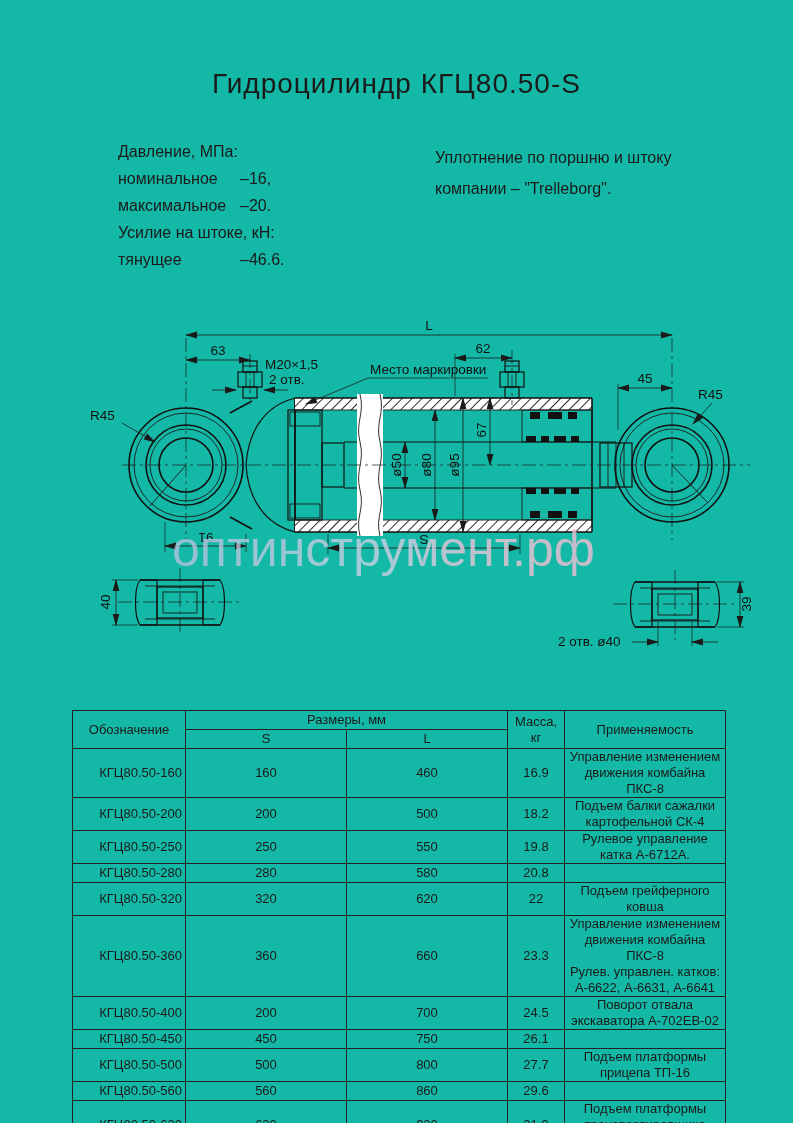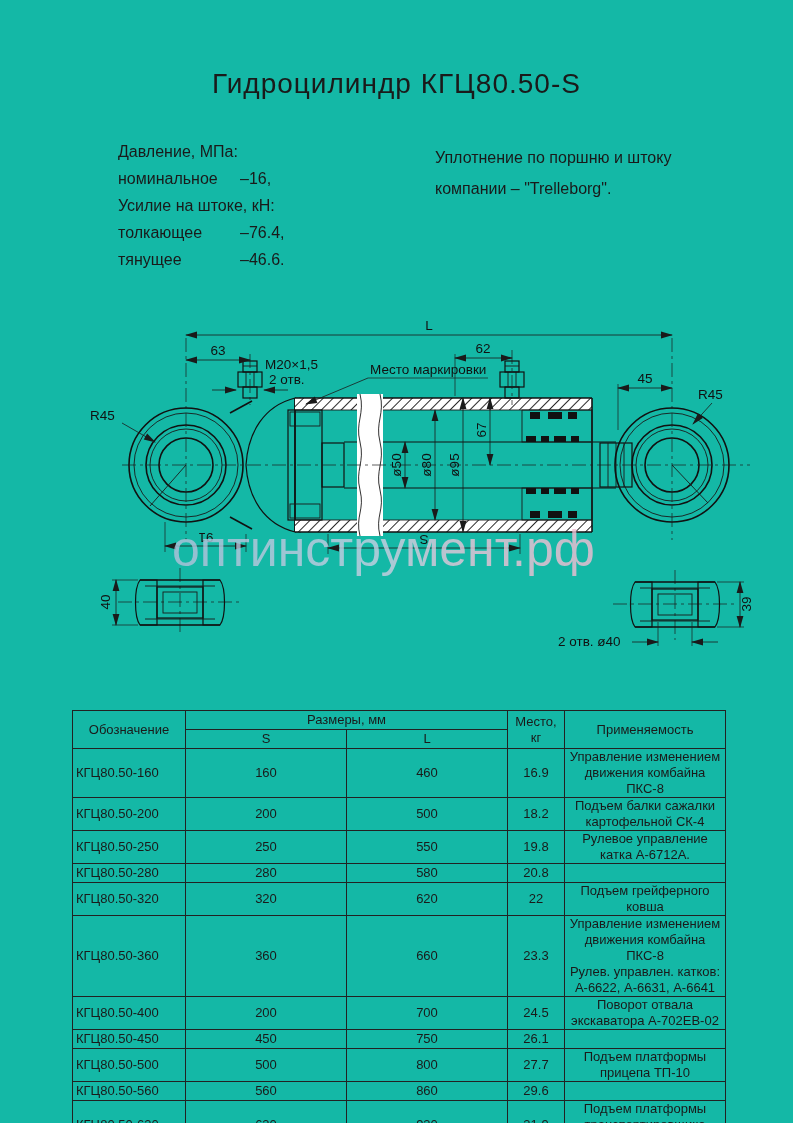--- a/index.html
+++ b/index.html
@@ -24,45 +24,45 @@
   .thick{stroke:#111;stroke-width:1.6;fill:none;}
   .med{stroke:#111;stroke-width:1.2;fill:none;}
   .thin{stroke:#1a1a1a;stroke-width:.9;fill:none;}
   .lbl{font-size:13.5px;fill:#111;}
   .app-table{position:absolute;left:72px;top:710px;width:654px;border-collapse:collapse;
         font-size:13px;table-layout:fixed;}
   .app-table th,.app-table td{border:1px solid #222;font-weight:normal;text-align:center;
         padding:0 3px;line-height:16px;height:18px;overflow:hidden;}
   .col-code{width:106px;text-align:left;padding-left:8px;}
   .col-s{width:48px;}.col-l{width:48px;}.col-m{width:50px;}
-  td.col-code{text-align:left;}
+  td.col-code{text-align:right;}
 </style>
 </head>
 <body>
 
 <div class="page">
 
   <div class="title">Гидроцилиндр КГЦ80.50-S</div>
 
   <div class="specs">
     <div class="spec-line">
       <span class="spec-label">Давление, МПа:</span>
       <span class="spec-value"></span>
     </div>
     <div class="spec-line">
       <span class="spec-label">номинальное</span>
       <span class="spec-value">–16,</span>
     </div>
     <div class="spec-line">
+      <span class="spec-label">максимальное</span>
+      <span class="spec-value">–20.</span>
+    </div>
+    <div class="spec-line">
       <span class="spec-label">Усилие на штоке, кН:</span>
       <span class="spec-value"></span>
-    </div>
-    <div class="spec-line">
-      <span class="spec-label">толкающее</span>
-      <span class="spec-value">–76.4,</span>
     </div>
     <div class="spec-line">
       <span class="spec-label">тянущее</span>
       <span class="spec-value">–46.6.</span>
     </div>
   </div>
 
   <div class="seal-note">
     <div>Уплотнение по поршню и штоку</div>
     <div>компании – "Trelleborg".</div>
@@ -277,21 +277,21 @@
   </svg>
 
   <div class="watermark">оптинструмент.рф</div>
 
   <table class="app-table">
     <thead>
       <tr>
         <th class="col-code" rowspan="2">Обозначение</th>
         <th colspan="2">Размеры, мм</th>
         <th class="col-m" rowspan="2">
-          <div>Место,</div>
+          <div>Масса,</div>
           <div>кг</div>
         </th>
         <th rowspan="2">Применяемость</th>
       </tr>
       <tr>
         <th class="col-s">S</th>
         <th class="col-l">L</th>
       </tr>
     </thead>
     <tbody>
@@ -363,21 +363,21 @@
           <td class="col-l">750</td>
           <td class="col-m">26.1</td>
           <td></td>
         </tr>
         <tr>
           <td class="col-code">КГЦ80.50-500</td>
           <td class="col-s">500</td>
           <td class="col-l">800</td>
           <td class="col-m">27.7</td>
           <td>
-            <div>Подъем платформы прицепа ТП-10</div>
+            <div>Подъем платформы прицепа ТП-16</div>
           </td>
         </tr>
         <tr>
           <td class="col-code">КГЦ80.50-560</td>
           <td class="col-s">560</td>
           <td class="col-l">860</td>
           <td class="col-m">29.6</td>
           <td></td>
         </tr>
         <tr>

